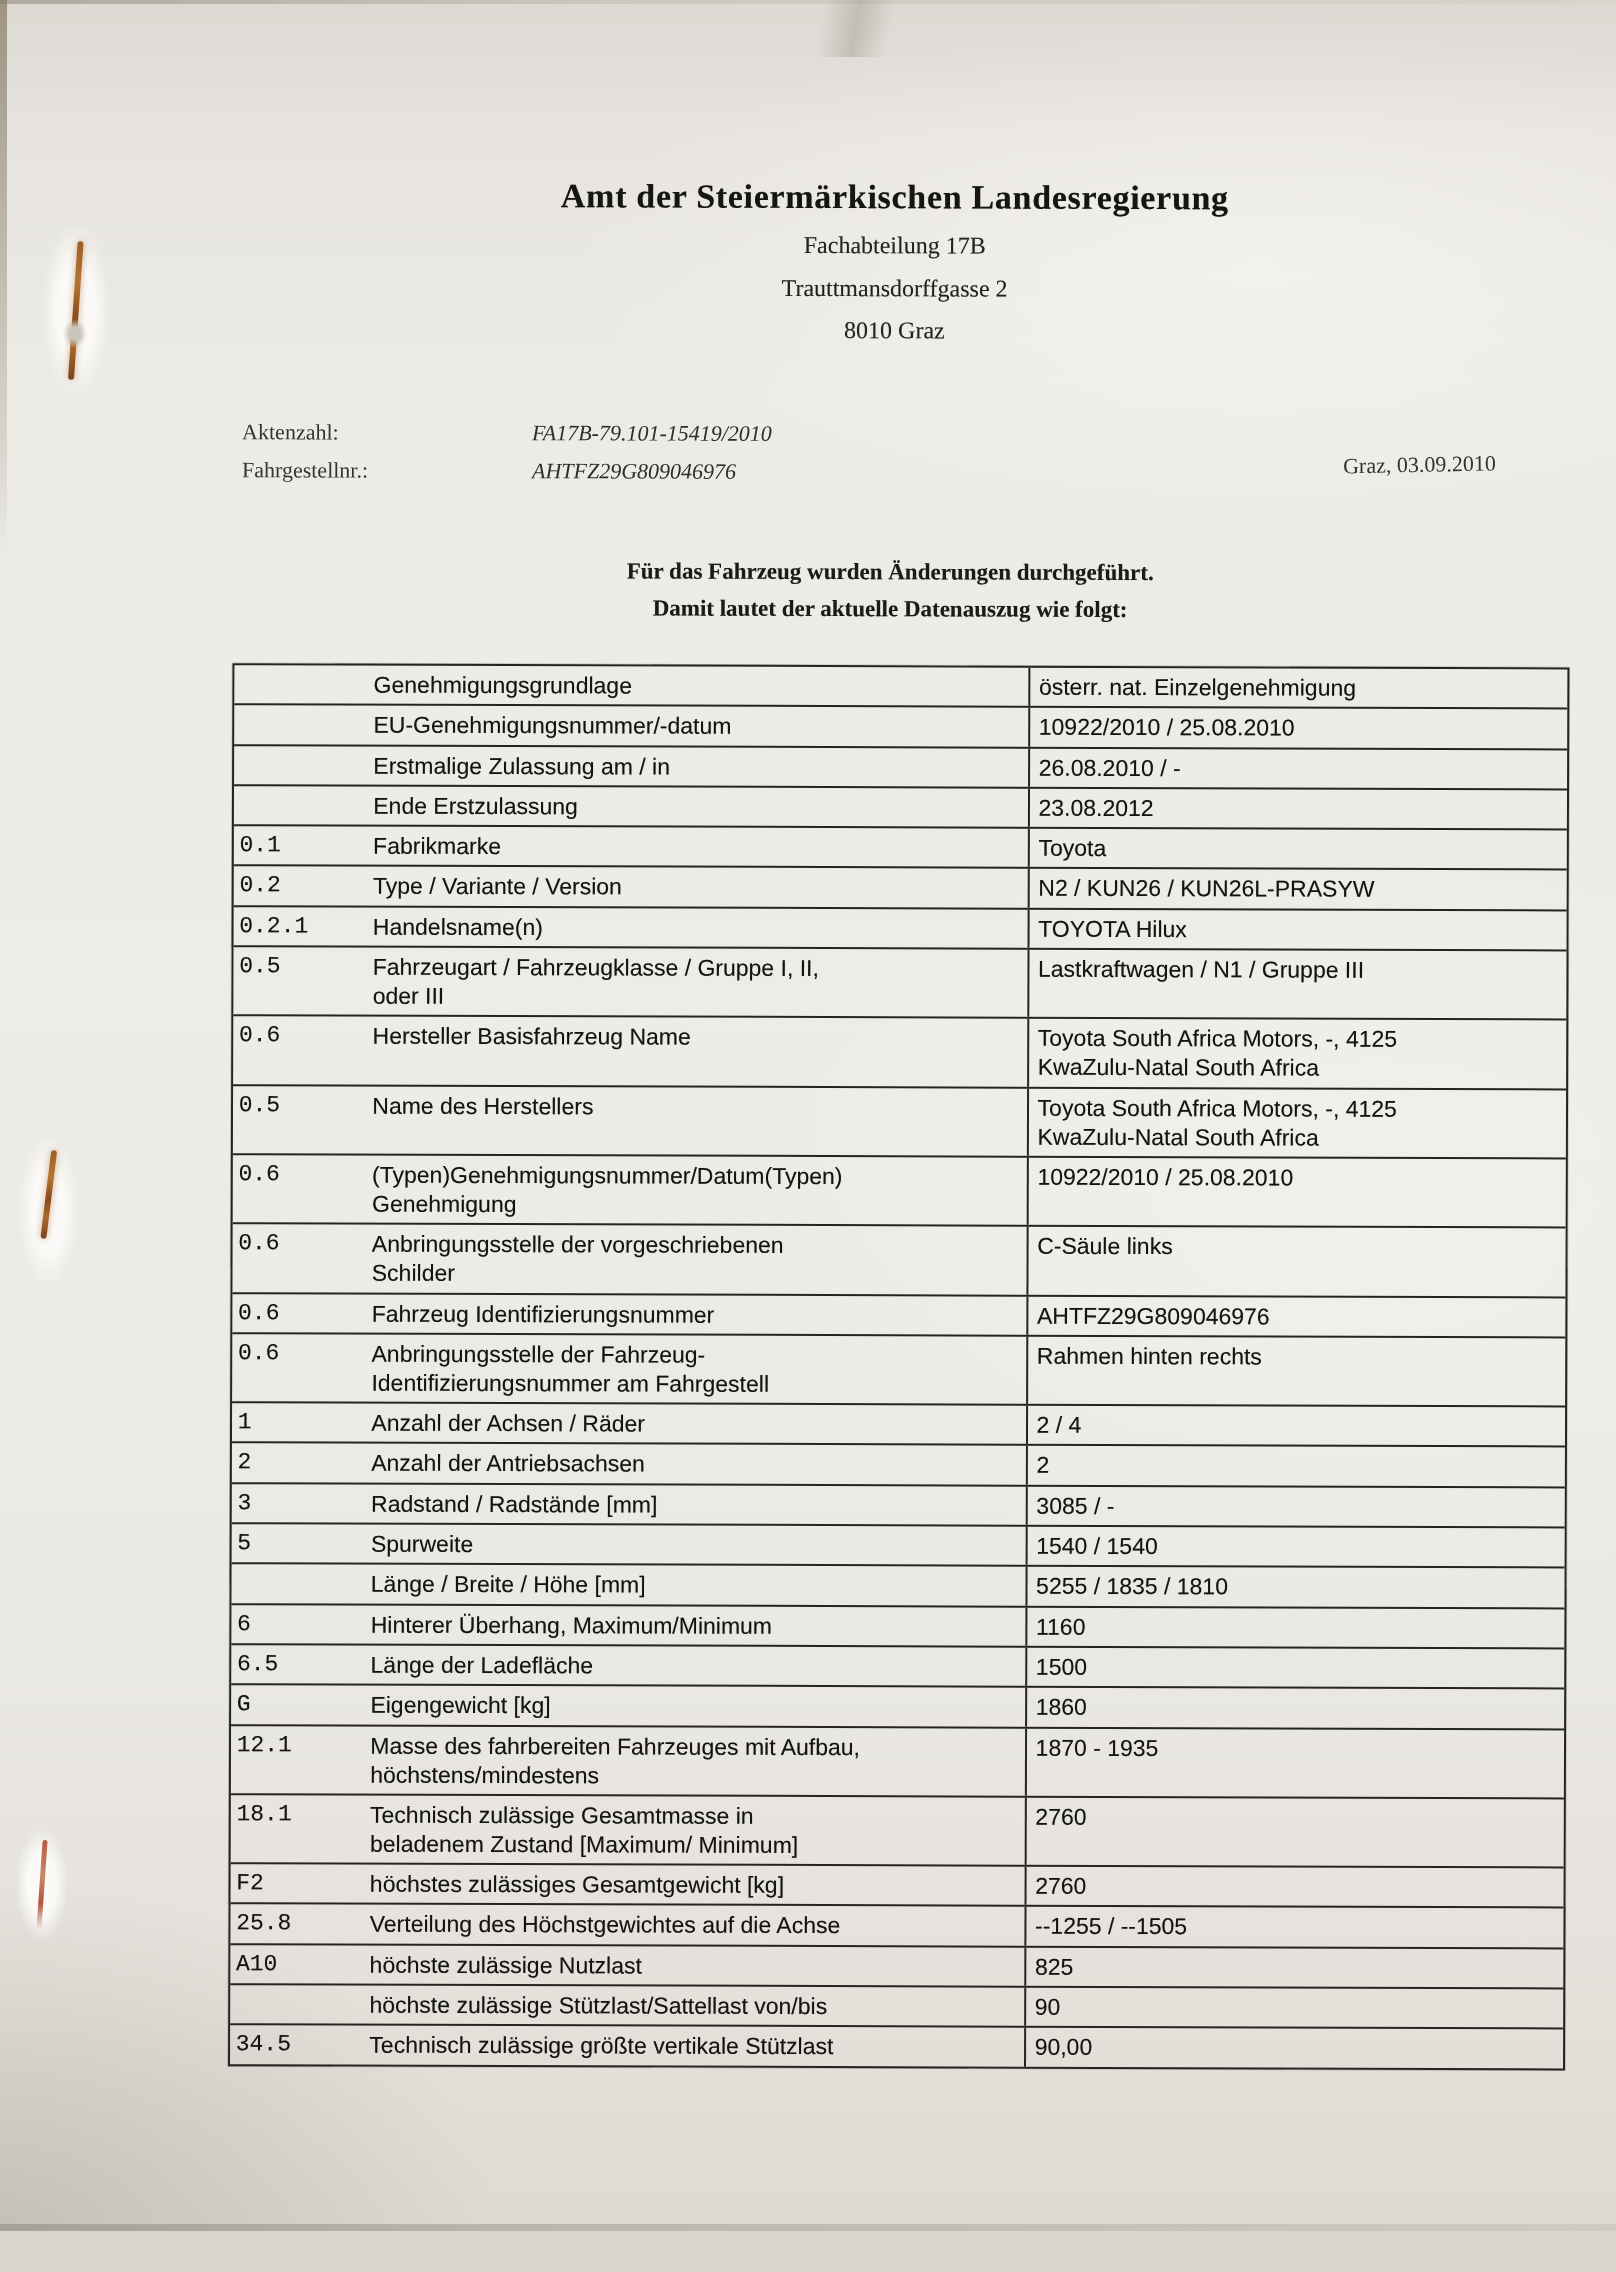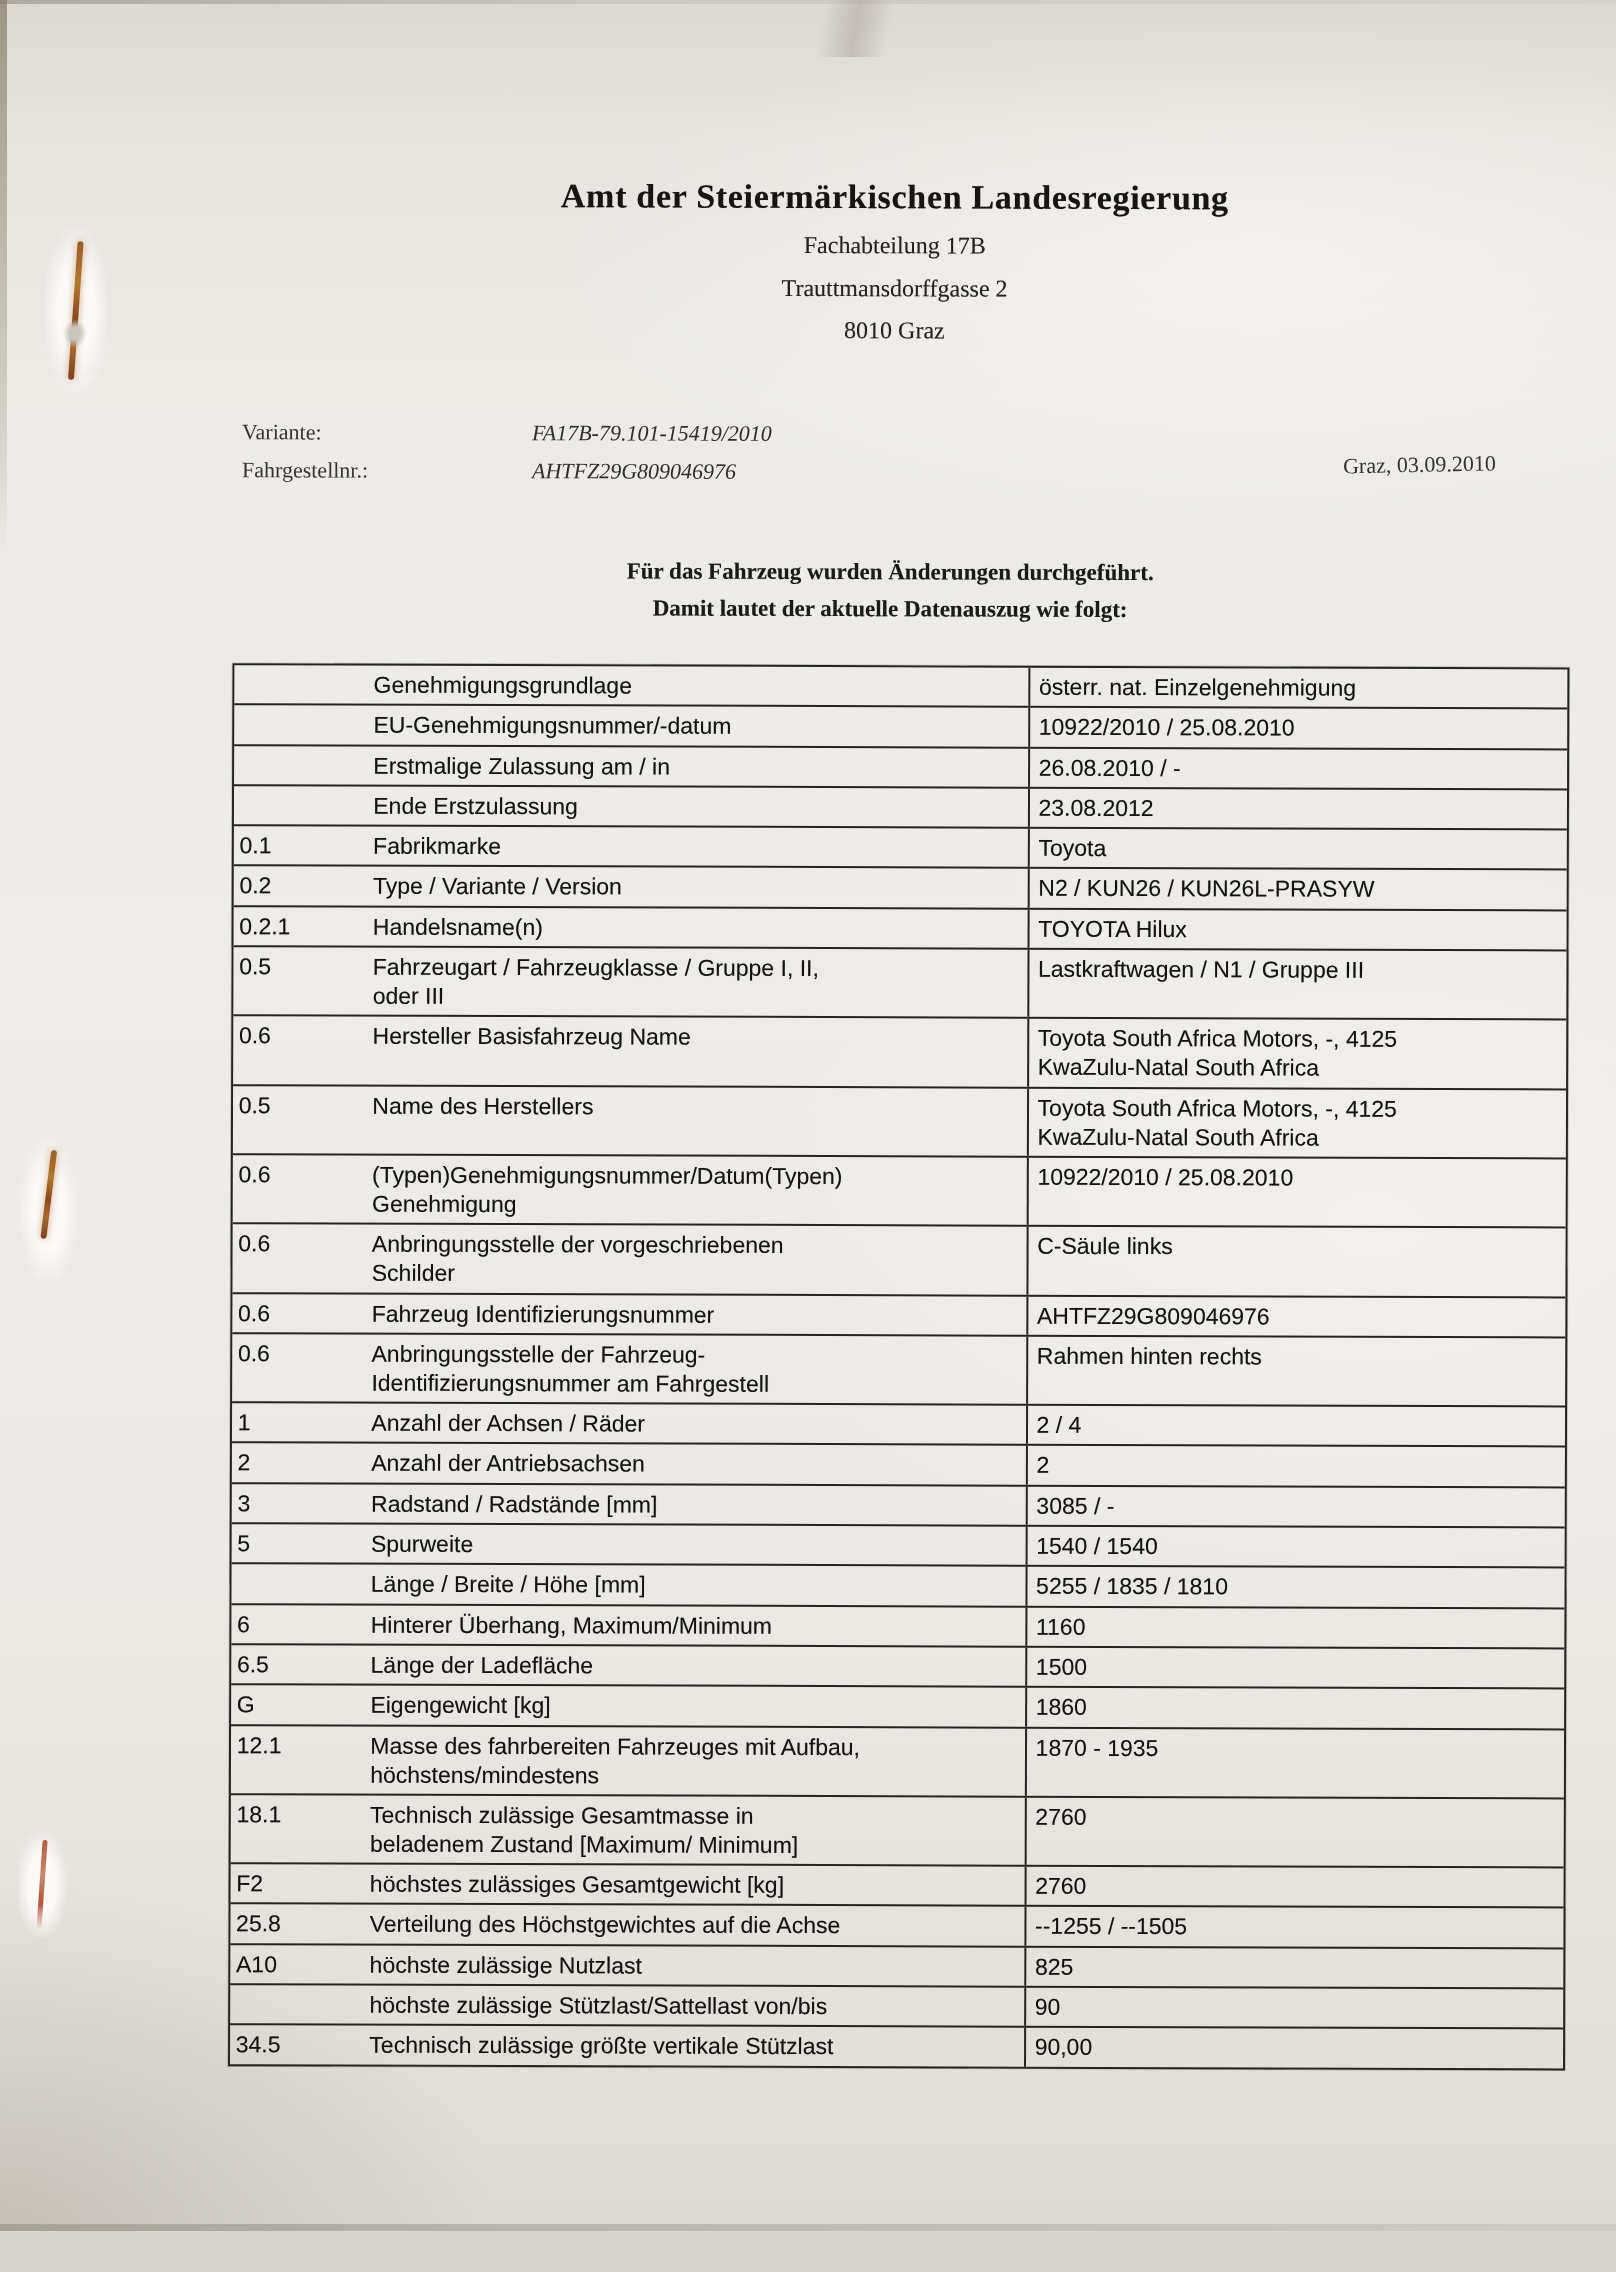--- a/index.html
+++ b/index.html
@@ -51,21 +51,21 @@
     line-height:37px;text-shadow:0 0 0.7px rgba(20,20,20,.4);}
 
   .vtable{position:absolute;left:231px;top:665px;width:1333px;
     border:2.1px solid #26241f;border-bottom-width:2.9px;
     box-shadow:0 0 0 0.7px rgba(60,58,50,.25);
     font-size:23px;line-height:29px;color:#141311;}
   .vrow{display:grid;grid-template-columns:135px 659px 1fr;min-height:36px;
     border-top:2.1px solid #26241f;}
   .vrow:first-child{border-top:none;}
   .cell{padding:5px 4.3px 4.3px 4.3px;white-space:pre-line;text-shadow:0 0 0.7px rgba(10,10,10,.35);}
-  .cell.code{padding-left:5.7px;}
+  .cell.code{padding-left:5.7px;font-family:Liberation Mono, monospace;}
   .cell.value{border-left:2.1px solid #26241f;padding-left:8.6px;}
 </style>
 </head>
 <body>
 
 <div class="sheet">
 
   <div class="edge-left"></div>
   <div class="edge-top"></div>
   <div class="edge-bottom"></div>
@@ -90,21 +90,21 @@
 
     <div class="doc-header">
       <div class="doc-title">Amt der Steiermärkischen Landesregierung</div>
       <div class="doc-sub">Fachabteilung 17B</div>
       <div class="doc-sub">Trauttmansdorffgasse 2</div>
       <div class="doc-sub">8010 Graz</div>
     </div>
 
     <div class="meta">
       <div class="meta-row">
-        <span class="meta-label">Variante:</span>
+        <span class="meta-label">Aktenzahl:</span>
         <span class="meta-value">FA17B-79.101-15419/2010</span>
       </div>
       <div class="meta-row">
         <span class="meta-label">Fahrgestellnr.:</span>
         <span class="meta-value">AHTFZ29G809046976</span>
       </div>
       <div class="place-date">Graz, 03.09.2010</div>
     </div>
 
     <div class="notice">

